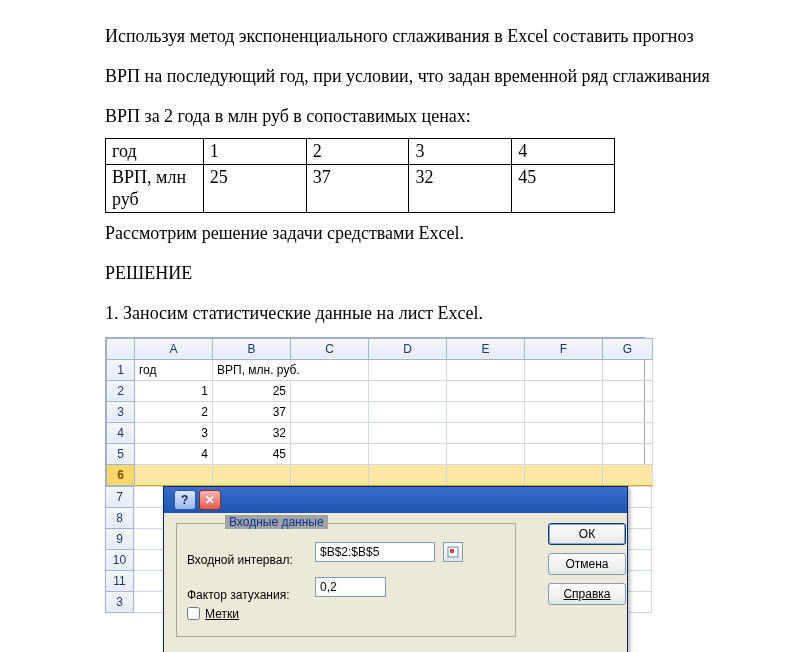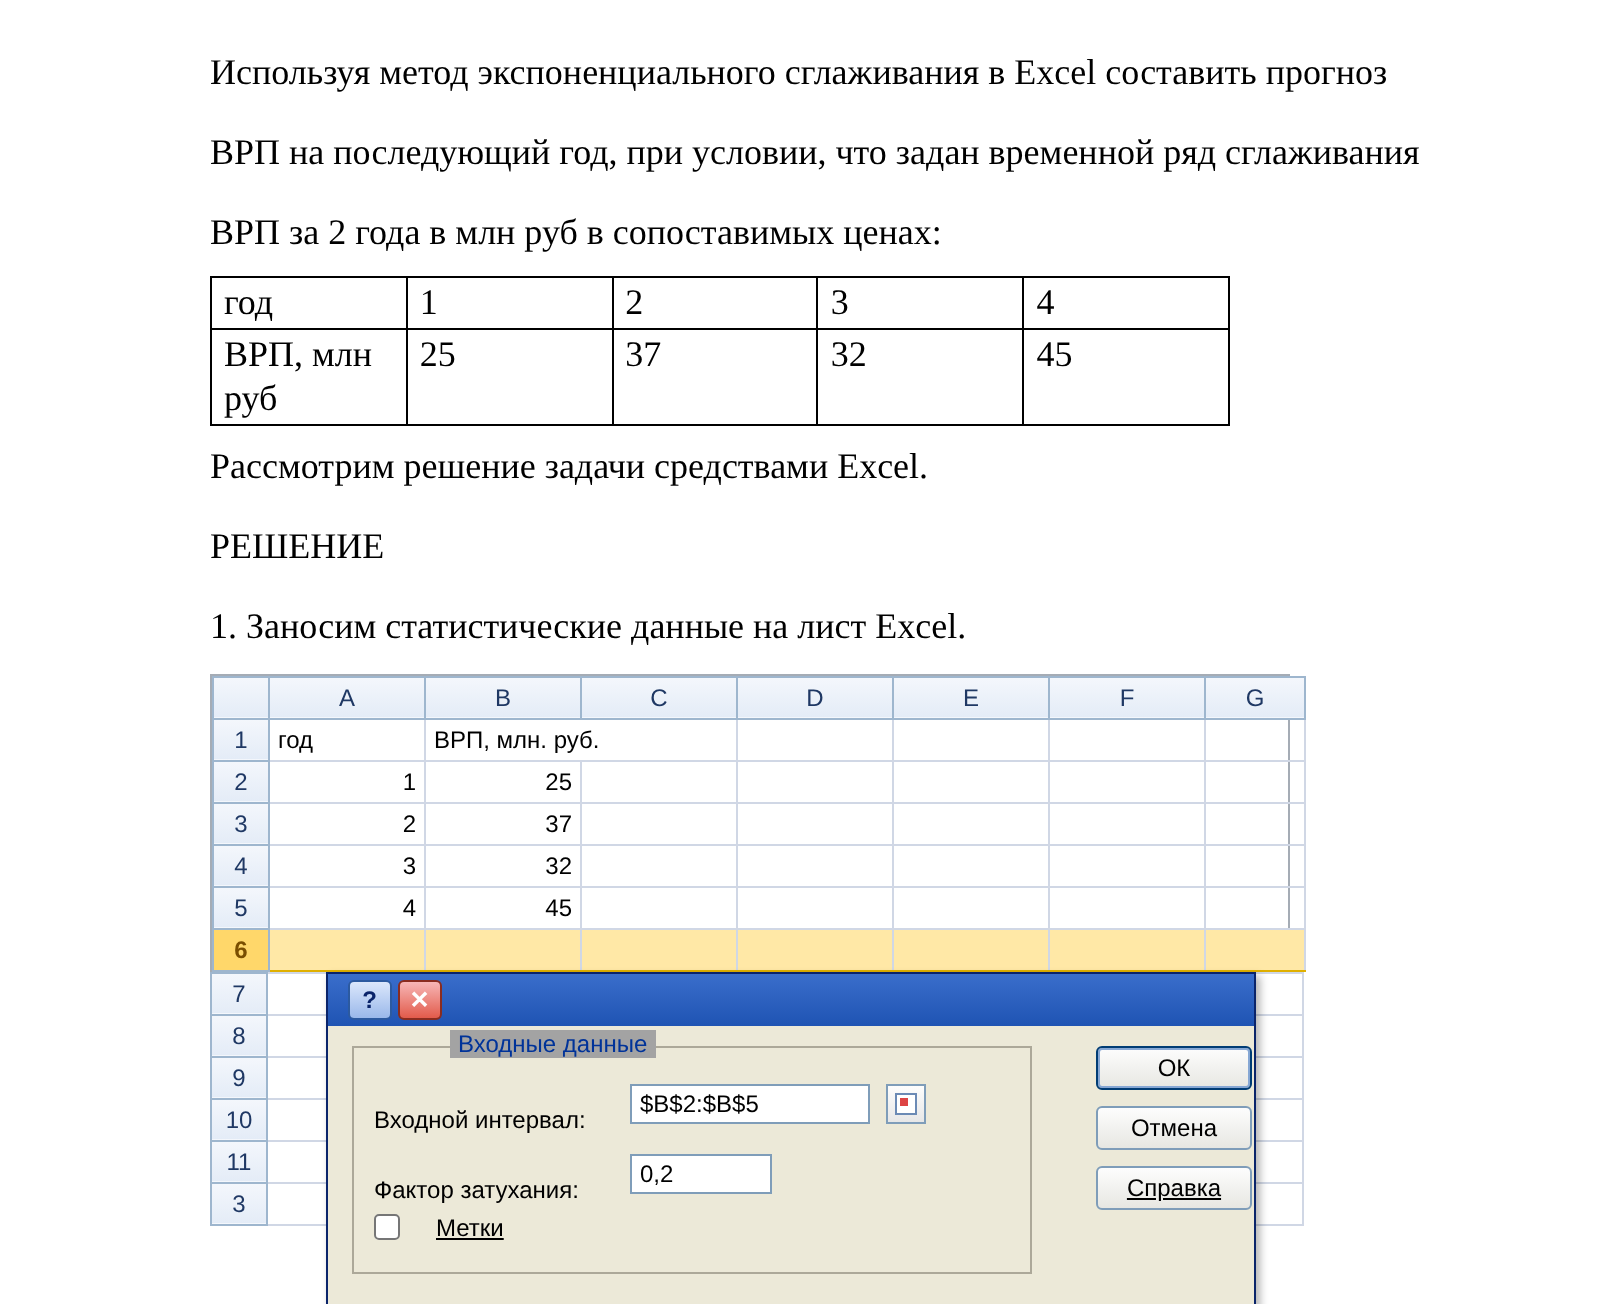--- a/index.html
+++ b/index.html
@@ -158,21 +158,21 @@
   .txt.w2 { width:71px; }
   .refbtn {
     width:20px; height:20px;
     border:1px solid #7f9db9;
     background:linear-gradient(#fdfdfd,#e7e7e7);
     display:inline-flex;align-items:center;justify-content:center;
     cursor:pointer;
   }
   .refbtn svg { width:12px;height:12px; }
   .cb {
-    display:inline-flex; align-items:flex-start; gap:18px;
+    display:inline-flex; align-items:flex-start; gap:5px;
   }
   .cb input { width:13px; height:13px; margin:0; }
   .cb .u { text-decoration: underline;  text-underline-offset:1px; }
   .dlg-buttons {
     position:absolute;
     right: 1px; top: 10px;
     display:flex; flex-direction:column; gap:8px;
   }
   .winbtn {
     width: 78px;

